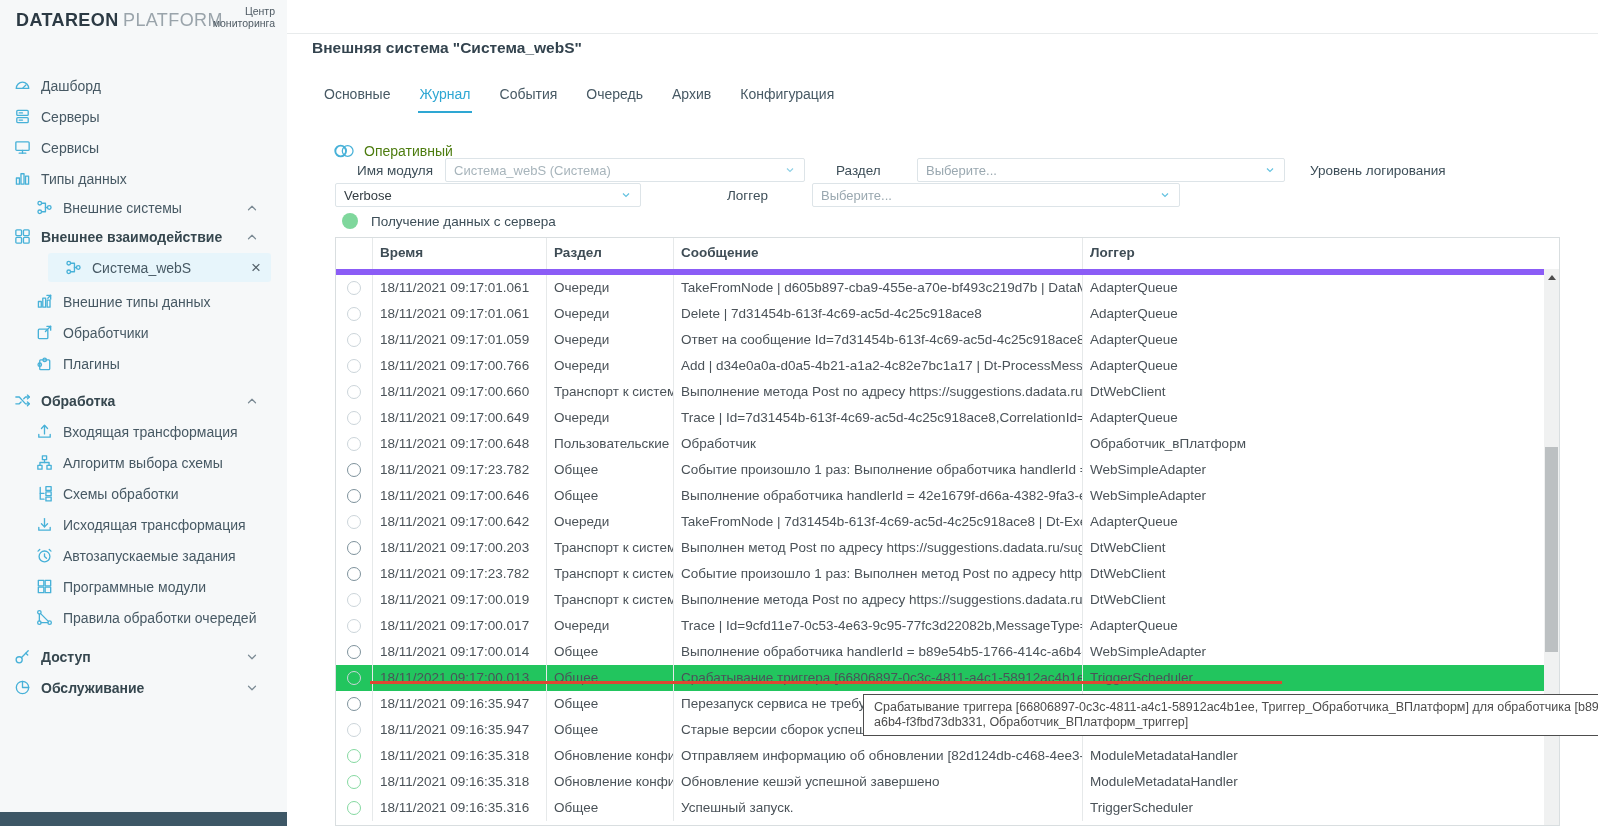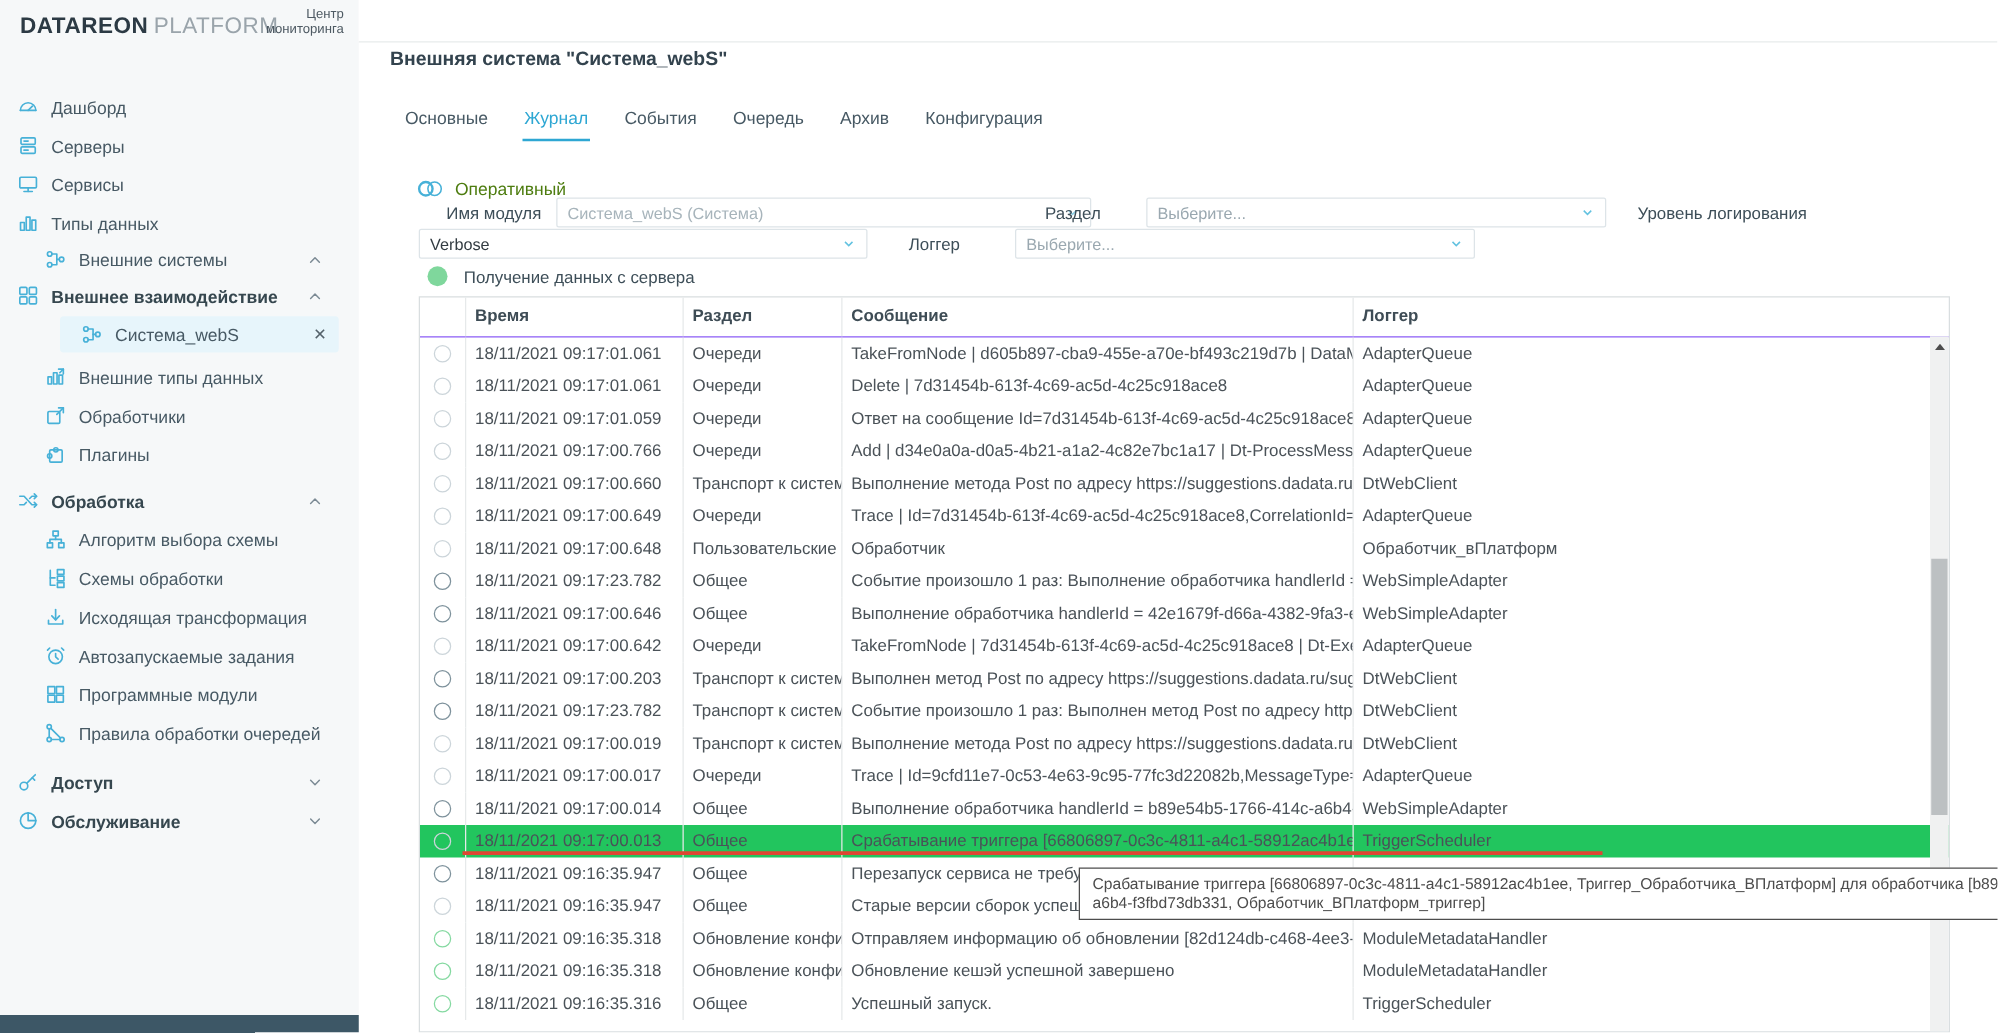--- a/index.html
+++ b/index.html
@@ -47,21 +47,21 @@
   .select .sel-text.muted{color:#a7b4bb;}
   .select .sel-text.placeholder{color:#9aa8b0;}
   .select .sel-chev{flex:none;display:flex;margin-left:6px;}
   .status-row{position:absolute;left:342px;top:213px;display:flex;align-items:center;}
   .status-dot{width:16px;height:16px;border-radius:50%;background:#7fd79c;flex:none;}
   .status-text{margin-left:13px;font-size:13.5px;color:#3d4e58;}
   
   .table{position:absolute;left:335px;top:237px;width:1225px;height:589px;
     border:1px solid #d9dee0;box-sizing:border-box;background:#fff;}
   .thead,.trow{display:grid;grid-template-columns:37px 174px 127px 409px 1fr;}
-  .thead{height:31px;border-bottom:1px solid #8b5cf6;}
+  .thead{height:31px;border-bottom:6px solid #8b5cf6;}
   .thead .cell{line-height:30px;font-weight:bold;color:#3e4c55;font-size:13.5px;}
   .cell{padding:0 10px 0 7px;border-right:1px solid #e6e9ea;white-space:nowrap;overflow:hidden;
     font-size:13.5px;color:#4a5258;box-sizing:border-box;}
   .cell:last-child{border-right:none;}
   .trow{height:26px;}
   .trow .cell{line-height:26px;}
   .trow.hl{background:#22c55e;}
   .ccell{display:flex;align-items:center;justify-content:center;border-right:1px solid #e6e9ea;}
   .circle{width:14px;height:14px;border-radius:50%;box-sizing:border-box;}
   .c-light{border:1px solid #ccd5da;}
@@ -221,20 +221,30 @@
         <span class="lbl">Обработка</span>
         <span class="chev">
           <svg viewBox="0 0 20 20" width="14" height="14" fill="none" stroke="#7b8a94" stroke-width="1.7" stroke-linecap="round" stroke-linejoin="round">
             <path d="M5 12.5l5-5 5 5"></path>
           </svg>
         </span>
       </div>
       <div class="side-item lvl1">
         <span class="icn">
           <svg viewBox="0 0 20 20" width="19" height="19" fill="none" stroke="#47b1d8" stroke-width="1.4" stroke-linecap="round" stroke-linejoin="round">
+            <path d="M10 12.5V3.8"></path>
+            <path d="M6.8 6.8L10 3.5l3.2 3.3"></path>
+            <path d="M4 13v3h12v-3"></path>
+          </svg>
+        </span>
+        <span class="lbl">Входящая трансформация</span>
+      </div>
+      <div class="side-item lvl1">
+        <span class="icn">
+          <svg viewBox="0 0 20 20" width="19" height="19" fill="none" stroke="#47b1d8" stroke-width="1.4" stroke-linecap="round" stroke-linejoin="round">
             <rect x="7.8" y="3" width="4.4" height="4"></rect>
             <rect x="3" y="13" width="4.4" height="4"></rect>
             <rect x="12.6" y="13" width="4.4" height="4"></rect>
             <path d="M10 7v3"></path>
             <path d="M5.2 13v-3h9.6v3"></path>
           </svg>
         </span>
         <span class="lbl">Алгоритм выбора схемы</span>
       </div>
       <div class="side-item lvl1">
@@ -342,41 +352,41 @@
   <span style="display:flex;">
     <svg width="23" height="18" viewBox="0 0 24 18" fill="none">
       <circle cx="8" cy="9" r="5.6" stroke="#47b1d8" stroke-width="2"></circle>
       <circle cx="15.3" cy="9" r="5.6" stroke="#47b1d8" stroke-width="1.3"></circle>
     </svg>
   </span>
   <span class="t-label">Оперативный</span>
 </div>
 
 <span class="f-label" style="left:357px;top:163px;">Имя модуля</span>
-<div class="select" style="left:445px;top:158px;width:428px;">
+<div class="select" style="left:445px;top:158px;width:360px;">
   <span class="sel-text muted">Система_webS (Система)</span>
   <span class="sel-chev">
     <svg width="12" height="12" viewBox="0 0 20 20" fill="none" stroke="#8fd0e6" stroke-width="2">
         <path d="M5 7.5l5 5 5-5"></path>
       </svg>
   </span>
 </div>
 
 <span class="f-label" style="left:836px;top:163px;">Раздел</span>
 <div class="select" style="left:917px;top:158px;width:368px;">
   <span class="sel-text placeholder">Выберите...</span>
   <span class="sel-chev">
     <svg width="12" height="12" viewBox="0 0 20 20" fill="none" stroke="#63c2e0" stroke-width="2">
         <path d="M5 7.5l5 5 5-5"></path>
       </svg>
   </span>
 </div>
 
 <span class="f-label" style="left:1310px;top:163px;">Уровень логирования</span>
-<div class="select" style="left:335px;top:183px;width:359px;">
+<div class="select" style="left:335px;top:183px;width:306px;">
   <span class="sel-text">Verbose</span>
   <span class="sel-chev">
     <svg width="12" height="12" viewBox="0 0 20 20" fill="none" stroke="#63c2e0" stroke-width="2">
         <path d="M5 7.5l5 5 5-5"></path>
       </svg>
   </span>
 </div>
 
 <span class="f-label" style="left:727px;top:188px;">Логгер</span>
 <div class="select" style="left:812px;top:183px;width:368px;">

